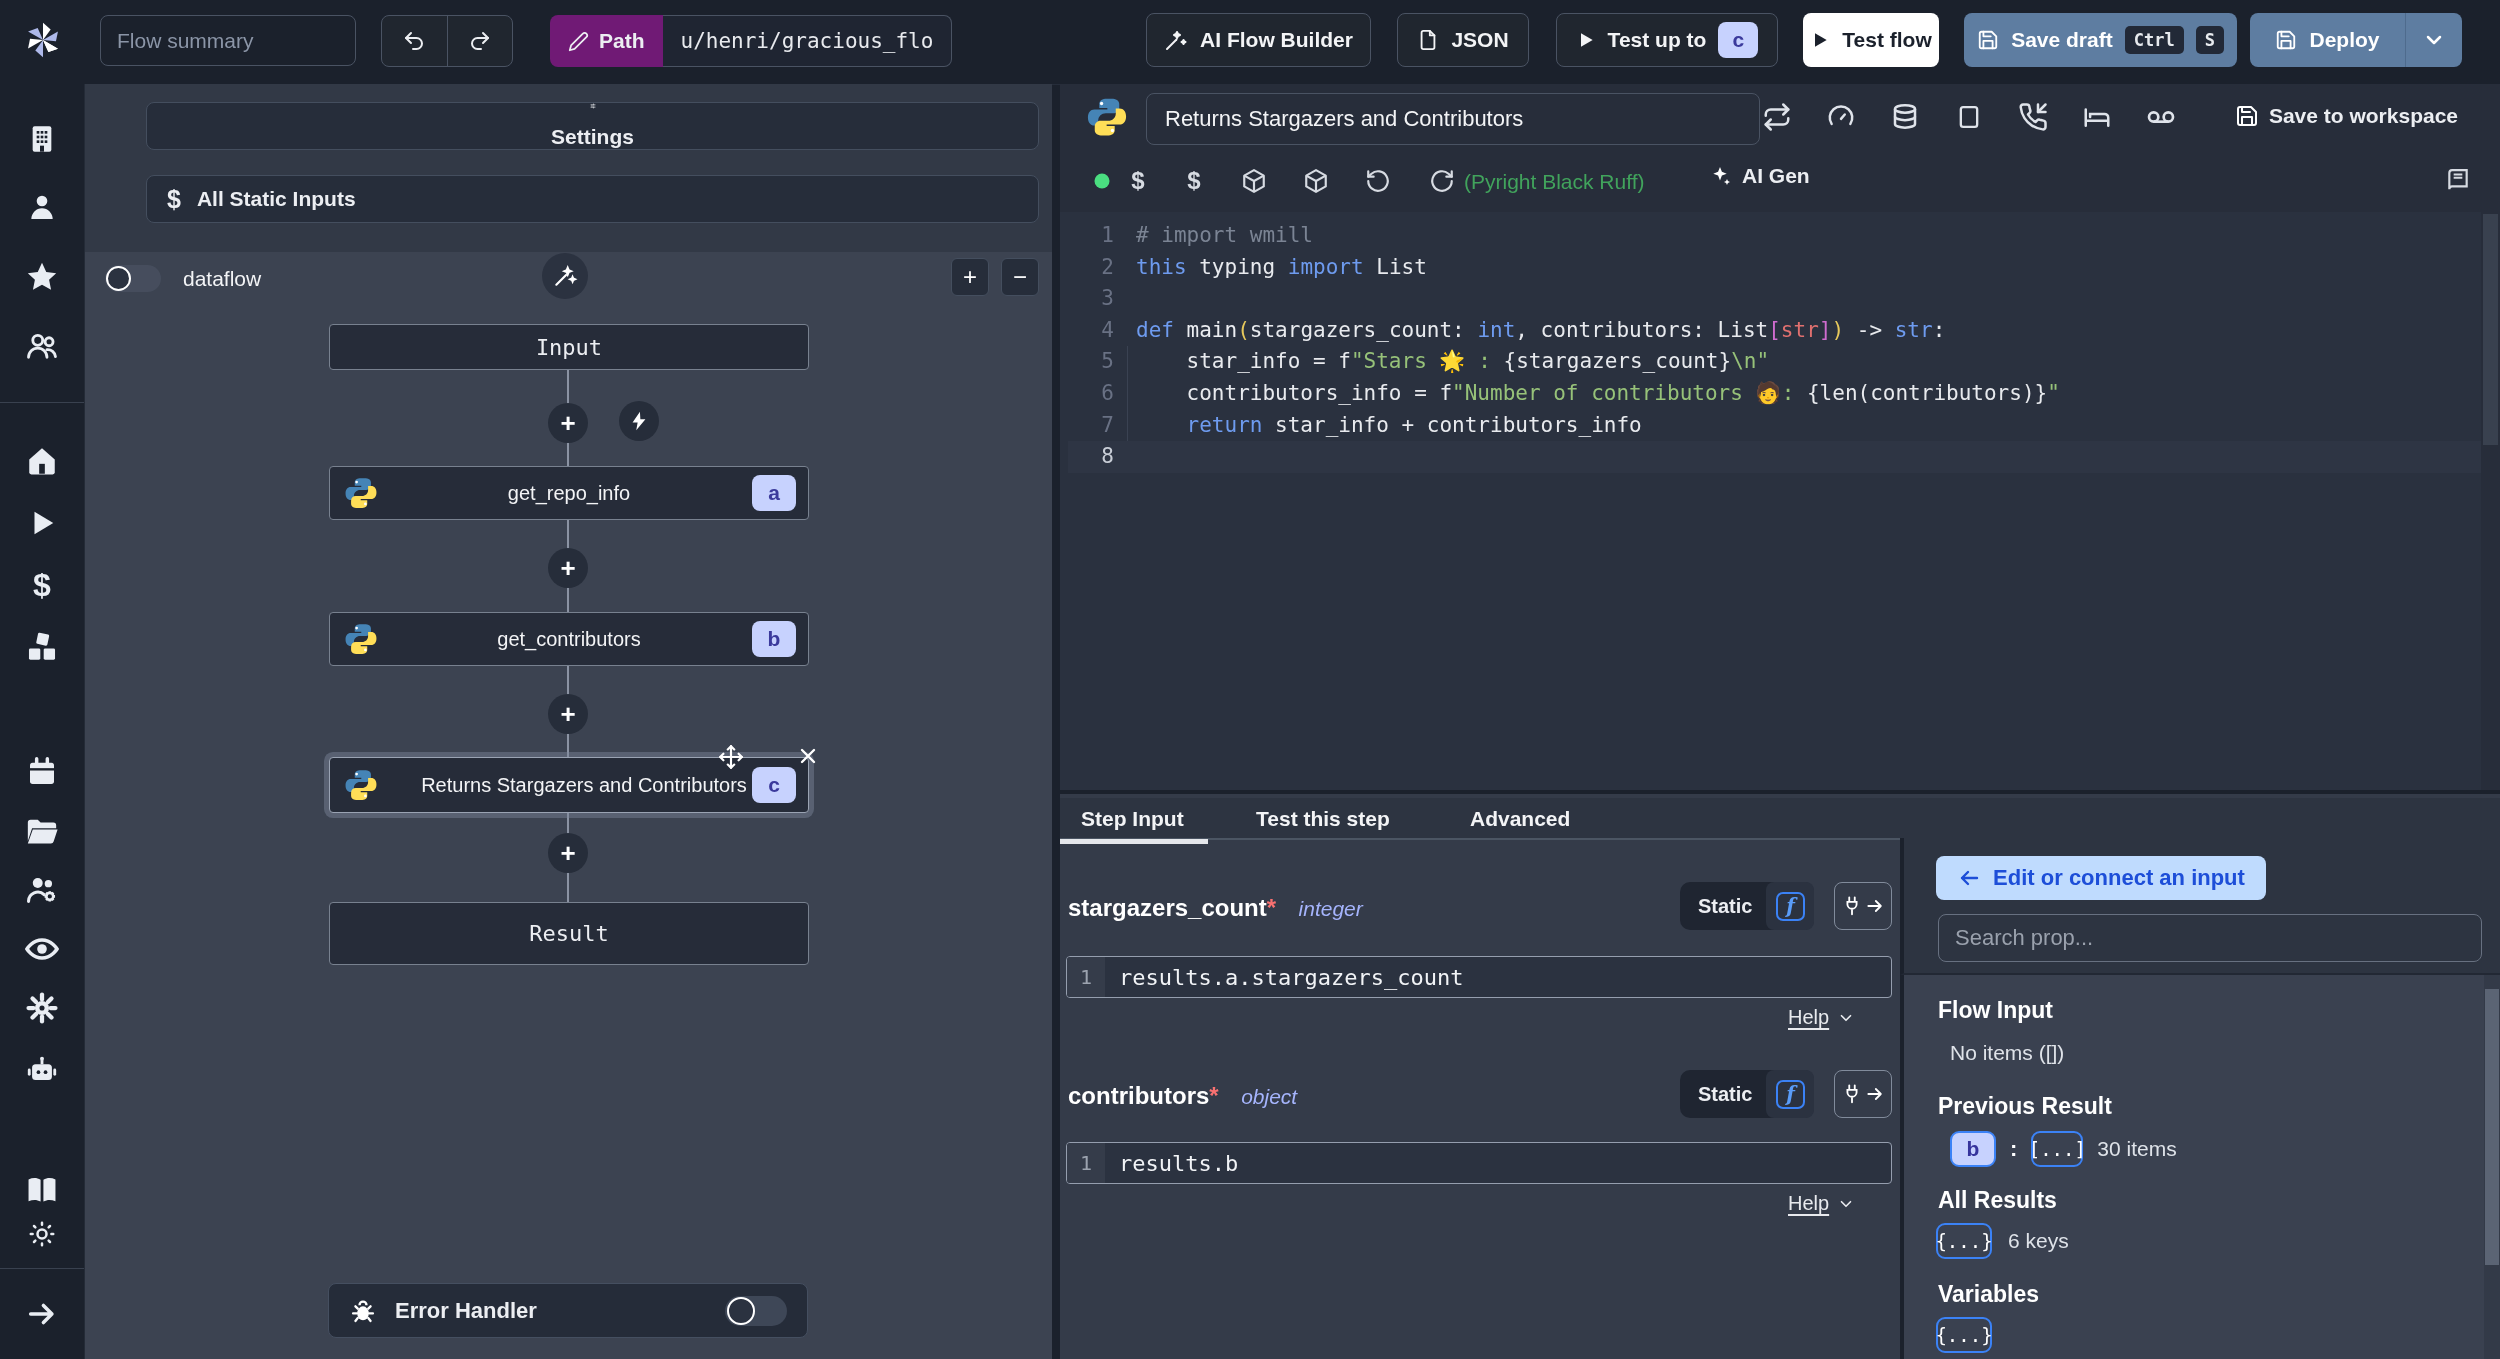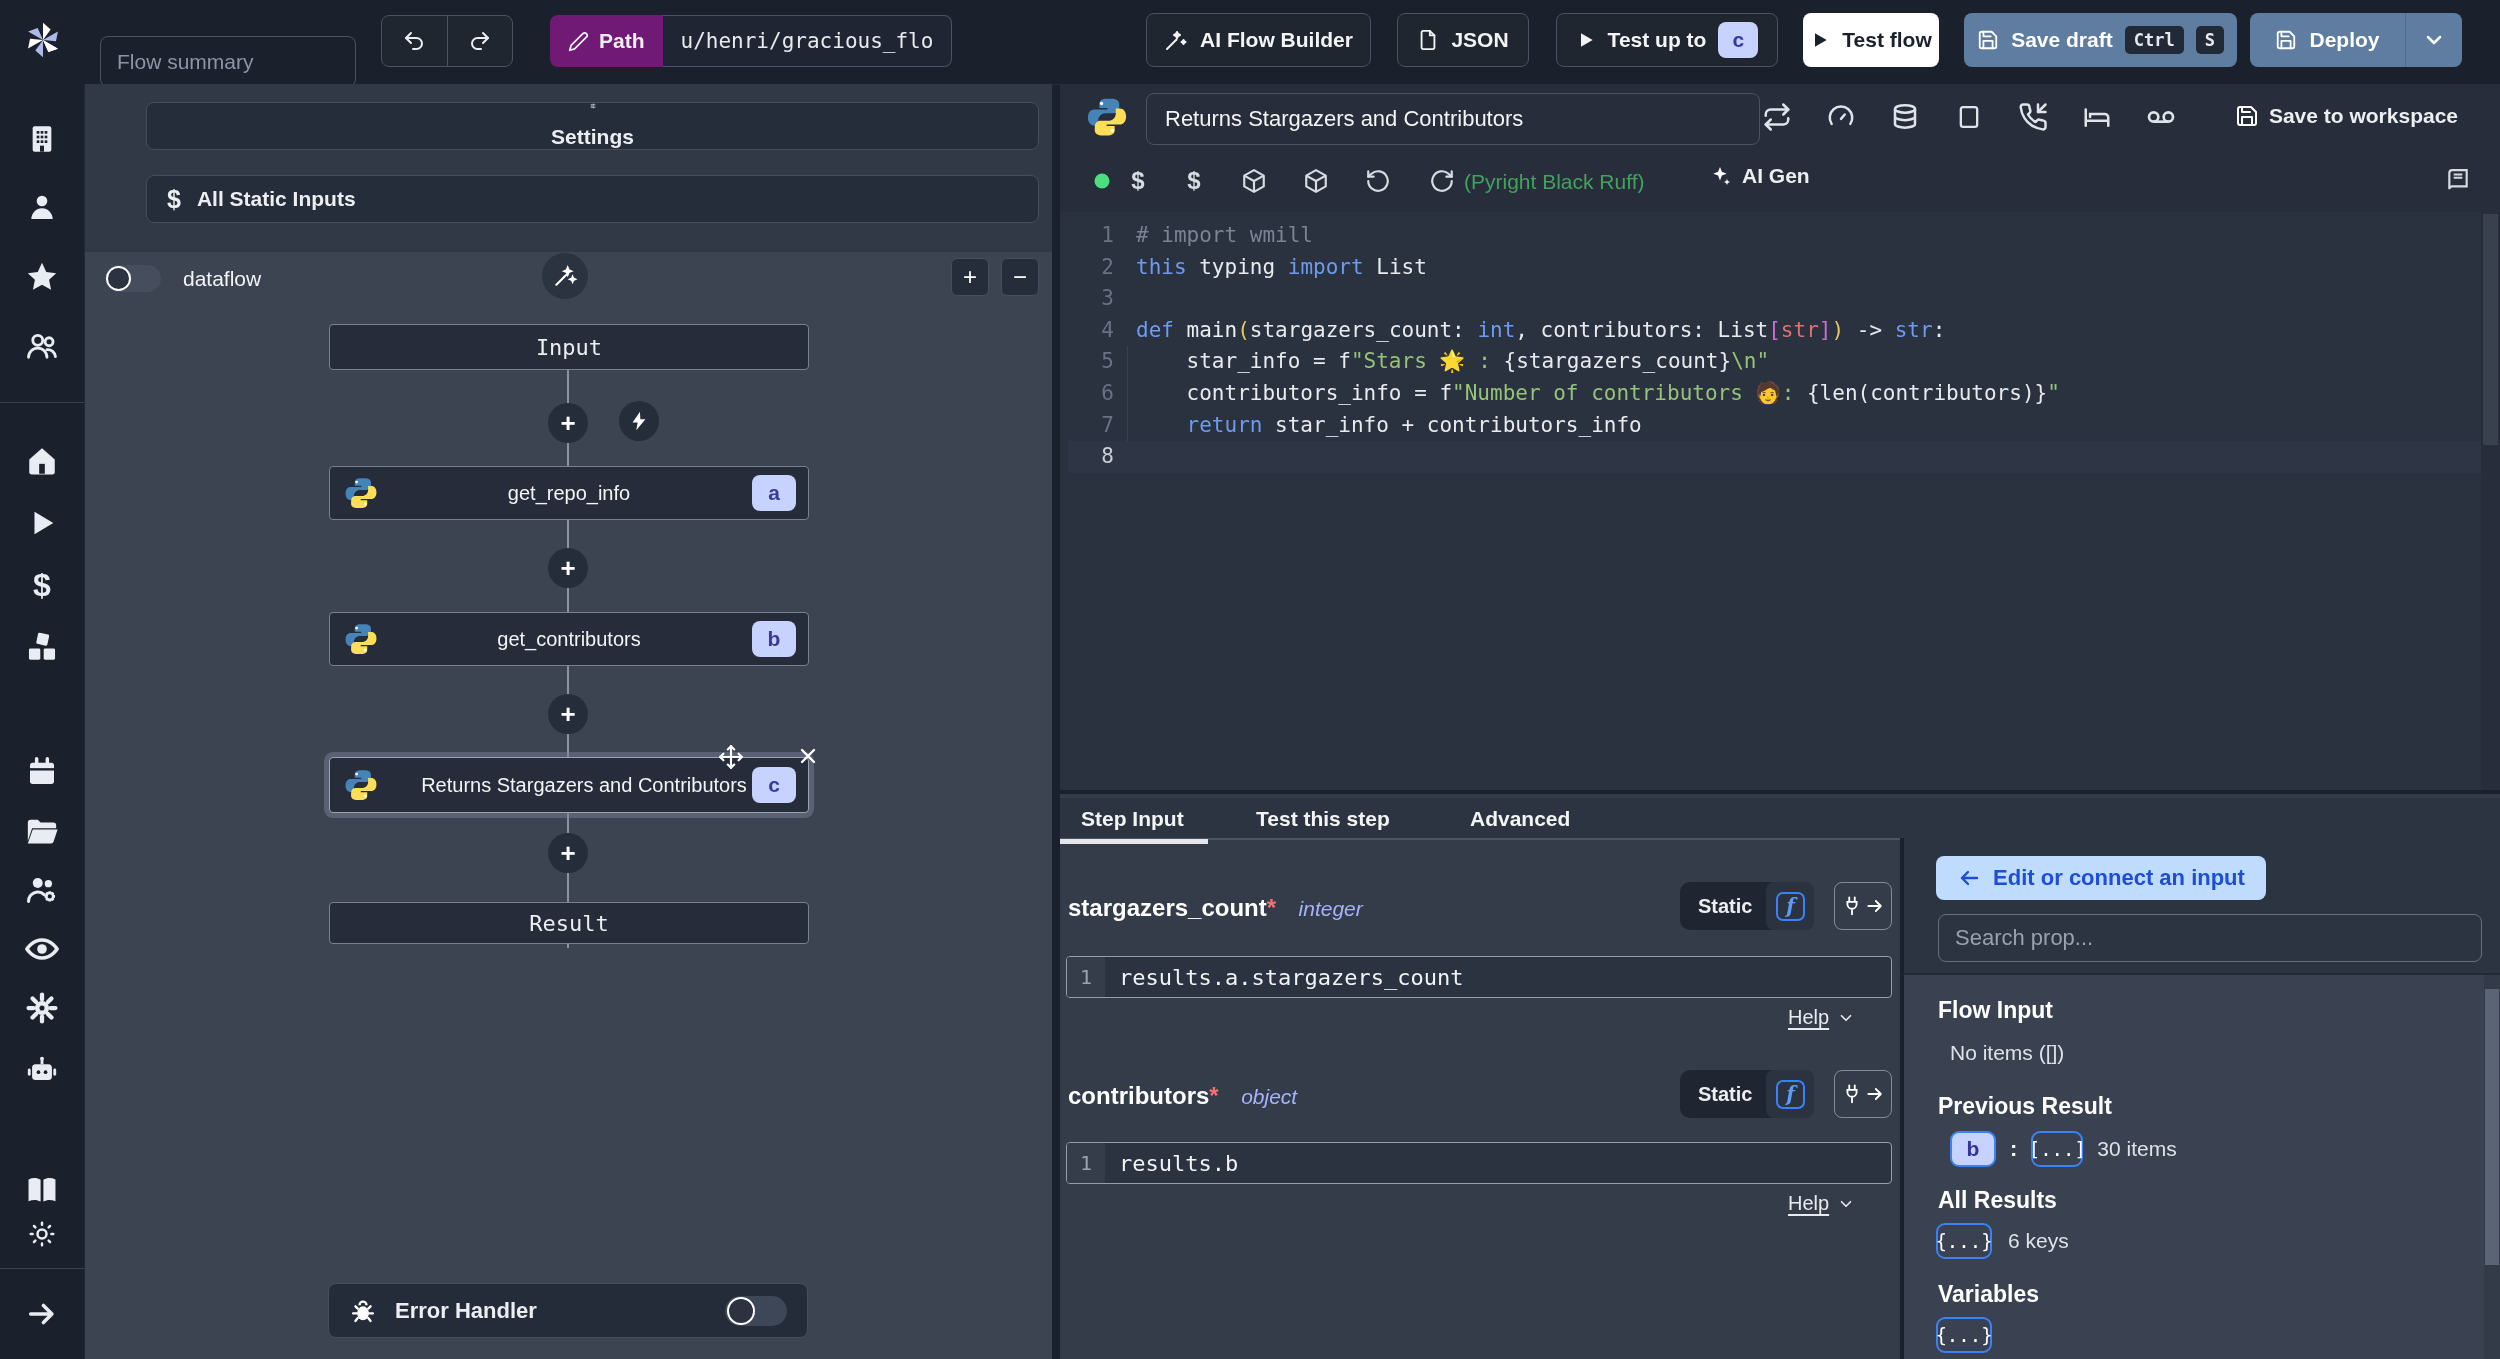--- a/index.html
+++ b/index.html
@@ -5,21 +5,21 @@
   html,body{margin:0;padding:0;background:#1b212c;}
   body{width:2500px;height:1359px;position:relative;overflow:hidden;
        font-family:"Liberation Sans",sans-serif;color:#eceef2;
        -webkit-font-smoothing:antialiased;}
   .abs{position:absolute;}
   svg{display:block;}
   input{font-family:"Liberation Sans",sans-serif;outline:none;}
 
   
   #topbar{left:0;top:0;width:2500px;height:84px;background:#1b212c;border-bottom:1px solid #262d3a;}
-  .tb-input{background:transparent;border:1.5px solid #4a5363;border-radius:8px;color:#eceef2;font-size:21px;padding:0 16px;margin-top:21px;}
+  .tb-input{background:transparent;border:1.5px solid #4a5363;border-radius:8px;color:#eceef2;font-size:21px;padding:0 16px;}
   .tb-input::placeholder{color:#8b95a7;}
   .tb-btn{display:flex;align-items:center;justify-content:center;gap:12px;height:54px;border-radius:8px;
           background:#20262f;border:1.5px solid #4a5363;color:#f3f4f6;font-size:21px;font-weight:bold;box-sizing:border-box;}
   .tb-btn.white{background:#ffffff;border:none;color:#1b212c;}
   .tb-btn.slate{background:#5e7da1;border:none;color:#fff;}
   .kbd{background:#222937;border-radius:5px;color:#e7eaee;font-family:"DejaVu Sans Mono",monospace;font-size:17px;font-weight:bold;padding:4px 9px;}
   .badge-step{background:#c7d2fe;color:#3b3a9c;border-radius:8px;font-weight:bold;font-size:21px;
               width:40px;height:36px;display:flex;align-items:center;justify-content:center;}
   #undoredo{left:381px;top:15px;width:132px;height:52px;background:#20262f;border:1.5px solid #4a5363;border-radius:8px;display:flex;box-sizing:border-box;}
   #undoredo>div{flex:1;display:flex;align-items:center;justify-content:center;}
@@ -449,21 +449,21 @@
     </span>
     <span class="nodectl" style="right:-12px;">
       <svg width="24" height="24" viewBox="0 0 24 24" fill="none" stroke="#fff" stroke-width="2.4" stroke-linecap="round">
           <path d="M18 6 6 18M6 6l12 12"></path>
         </svg>
     </span>
   </div>
 
   <div class="pluscircle" style="top:581px;">+</div>
 
-  <div class="node mono" style="top:650px;height:42px;">
+  <div class="node mono" style="top:650px;height:63px;">
     <span>Result</span>
   </div>
 
   <div id="errbar" class="abs">
     <svg width="28" height="28" viewBox="0 0 24 24">
         <ellipse cx="12" cy="14" rx="5" ry="6" fill="#fff"></ellipse>
         <path d="M9 7a3 3 0 0 1 6 0" fill="none" stroke="#fff" stroke-width="2"></path>
         <g stroke="#fff" stroke-width="2" stroke-linecap="round">
           <path d="M7.5 10 5.5 8M16.5 10l2-2M6.8 14H3.5M20.5 14h-3.3M7.5 18l-2 2.5M16.5 18l2 2.5"></path>
         </g>

